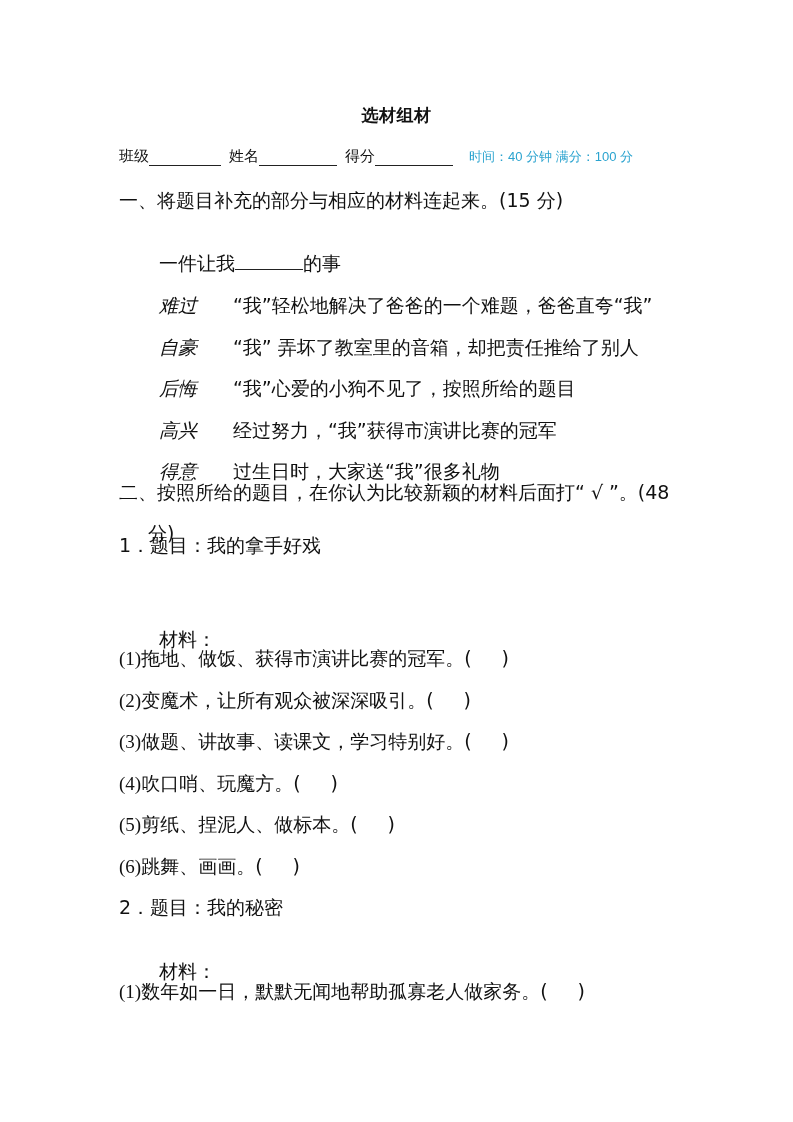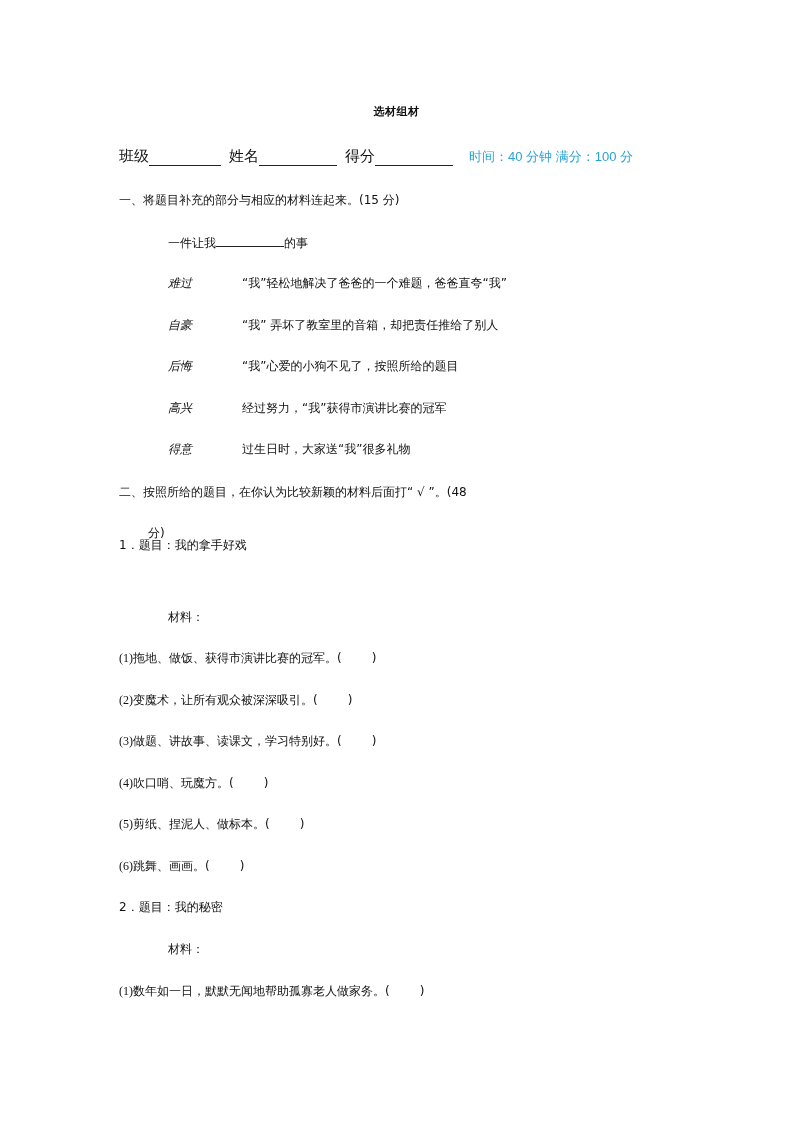--- a/index.html
+++ b/index.html
@@ -3,38 +3,38 @@
   <meta charset="utf-8">
   <style>
     html, body { margin: 0; padding: 0; background: #ffffff; }
     body {
       width: 793px; height: 1122px; position: relative; overflow: hidden;
       font-family: "DejaVu Sans", "Liberation Sans", sans-serif;
       color: #111111;
     }
     .page-title {
       position: absolute; left: 0; width: 793px; top: 104px; text-align: center;
-      font-size: 11px; font-weight: bold; letter-spacing: 0.5px;
+      font-size: 17px; font-weight: bold; letter-spacing: 0.5px;
     }
     .info-row {
       position: absolute; left: 119px; top: 147px; width: 570px;
       font-size: 15px; display: flex; align-items: flex-end; white-space: nowrap;
     }
     .info-row .blank {
       display: inline-block; border-bottom: 1px solid #222; height: 14px; vertical-align: baseline;
     }
     .info-row .gap { display: inline-block; width: 8px; }
     .info-row .meta {
       color: #2aa3cf; font-size: 13px; margin-left: 16px;
       font-family: Liberation Sans, sans-serif;
     }
     .line {
-      position: absolute; left: 119px; font-size: 12px; white-space: nowrap; line-height: 22px;
+      position: absolute; left: 119px; font-size: 19px; white-space: nowrap; line-height: 22px;
     }
-    .indent { left: 168px; }
+    .indent { left: 159px; margin-top: 22px; }
     .serif { font-family: "Liberation Serif", "DejaVu Serif", serif; }
     .row-label { display: inline-block; width: 74px; font-style: italic; }
     .underline-blank { display: inline-block; width: 68px; border-bottom: 1px solid #222; height: 16px; vertical-align: baseline; }
     .paren-blank { display: inline-block; width: 30px; }
   </style>
 </head>
 <body>
 
 <div class="page-title">选材组材</div>
 

